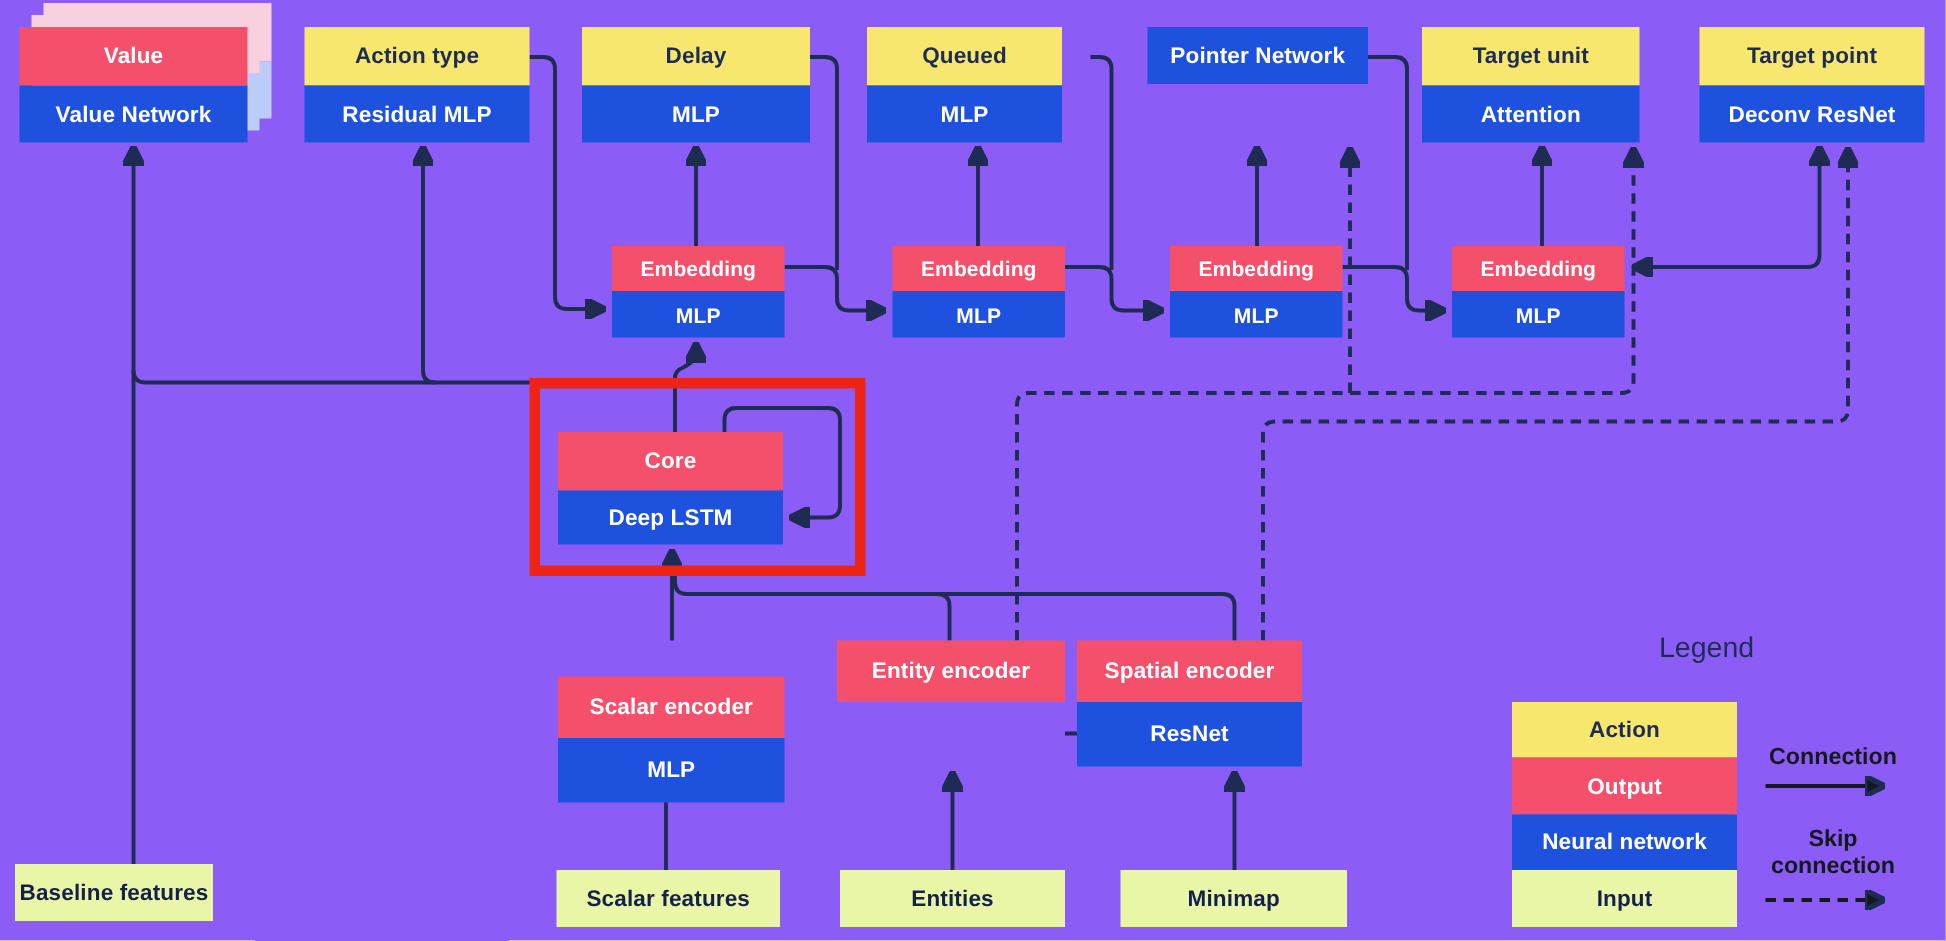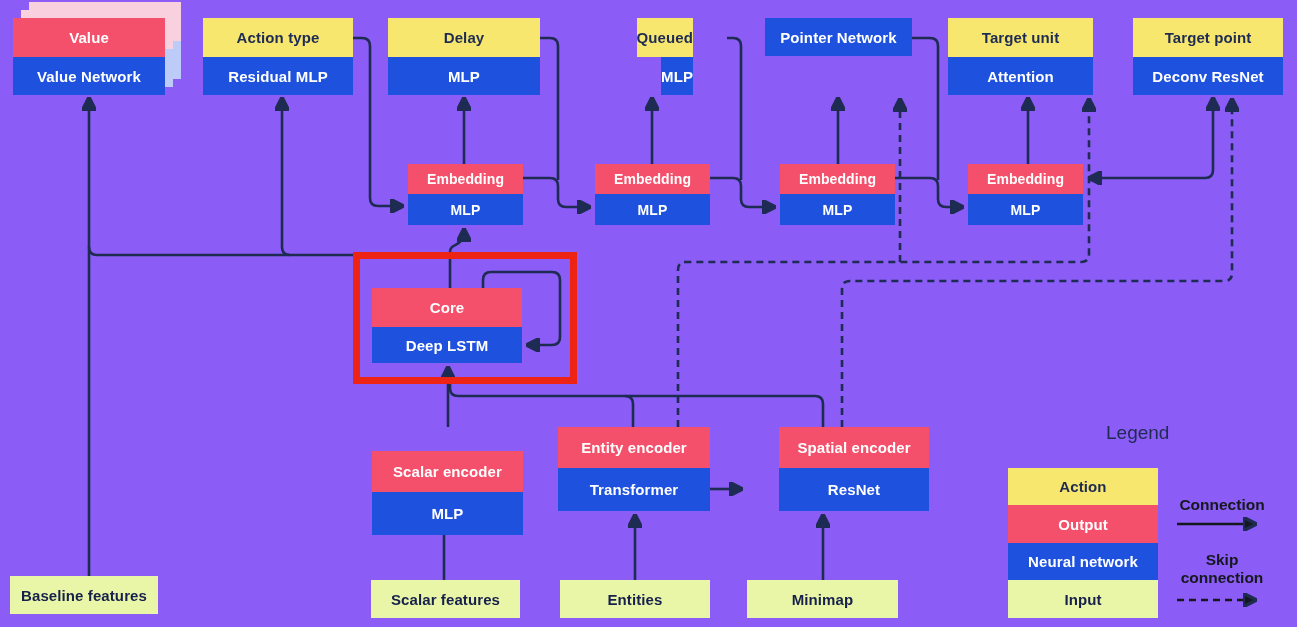--- a/index.html
+++ b/index.html
@@ -89,21 +89,21 @@
   </div>
 
   <div class="node" style="left:203px;top:18px;width:150px;border-radius:13px;">
     <div class="cell act" style="height:39px;">Action type</div>
     <div class="cell net" style="height:38px;">Residual MLP</div>
   </div>
   <div class="node" style="left:388px;top:18px;width:152px;">
     <div class="cell act" style="height:39px;">Delay</div>
     <div class="cell net" style="height:38px;">MLP</div>
   </div>
-  <div class="node" style="left:544px;top:18px;width:149px;align-items:flex-end;">
+  <div class="node" style="left:578px;top:18px;width:130px;">
     <div class="cell act" style="height:39px;">Queued</div>
     <div class="cell net" style="height:38px;">MLP</div>
   </div>
   <div class="node" style="left:765px;top:18px;width:147px;">
     <div class="cell net" style="height:38px;">Pointer Network</div>
   </div>
   <div class="node" style="left:948px;top:18px;width:145px;">
     <div class="cell act" style="height:39px;">Target unit</div>
     <div class="cell net" style="height:38px;">Attention</div>
   </div>
@@ -133,28 +133,27 @@
     <div class="cell out" style="height:39px;">Core</div>
     <div class="cell net" style="height:36px;">Deep LSTM</div>
   </div>
 
   <div class="node" style="left:372px;top:427px;width:151px;margin-top:24px;">
     <div class="cell out" style="height:41px;">Scalar encoder</div>
     <div class="cell net" style="height:43px;">MLP</div>
   </div>
   <div class="node" style="left:558px;top:427px;width:152px;">
     <div class="cell out" style="height:41px;">Entity encoder</div>
-    <div class="cell net" style="height:43px;">Transformer</div>
   </div>
-  <div class="node" style="left:779px;top:427px;width:150px;">
+  <div class="node" style="left:718px;top:427px;width:150px;">
     <div class="cell out" style="height:41px;">Spatial encoder</div>
     <div class="cell net" style="height:43px;">ResNet</div>
   </div>
 
-  <div class="node" style="left:10px;top:576px;width:148px;">
+  <div class="node" style="left:10px;top:576px;width:132px;">
     <div class="cell inp" style="height:38px;">Baseline features</div>
   </div>
   <div class="node" style="left:371px;top:580px;width:149px;">
     <div class="cell inp" style="height:38px;">Scalar features</div>
   </div>
   <div class="node" style="left:560px;top:580px;width:150px;">
     <div class="cell inp" style="height:38px;">Entities</div>
   </div>
   <div class="node" style="left:747px;top:580px;width:151px;">
     <div class="cell inp" style="height:38px;">Minimap</div>

